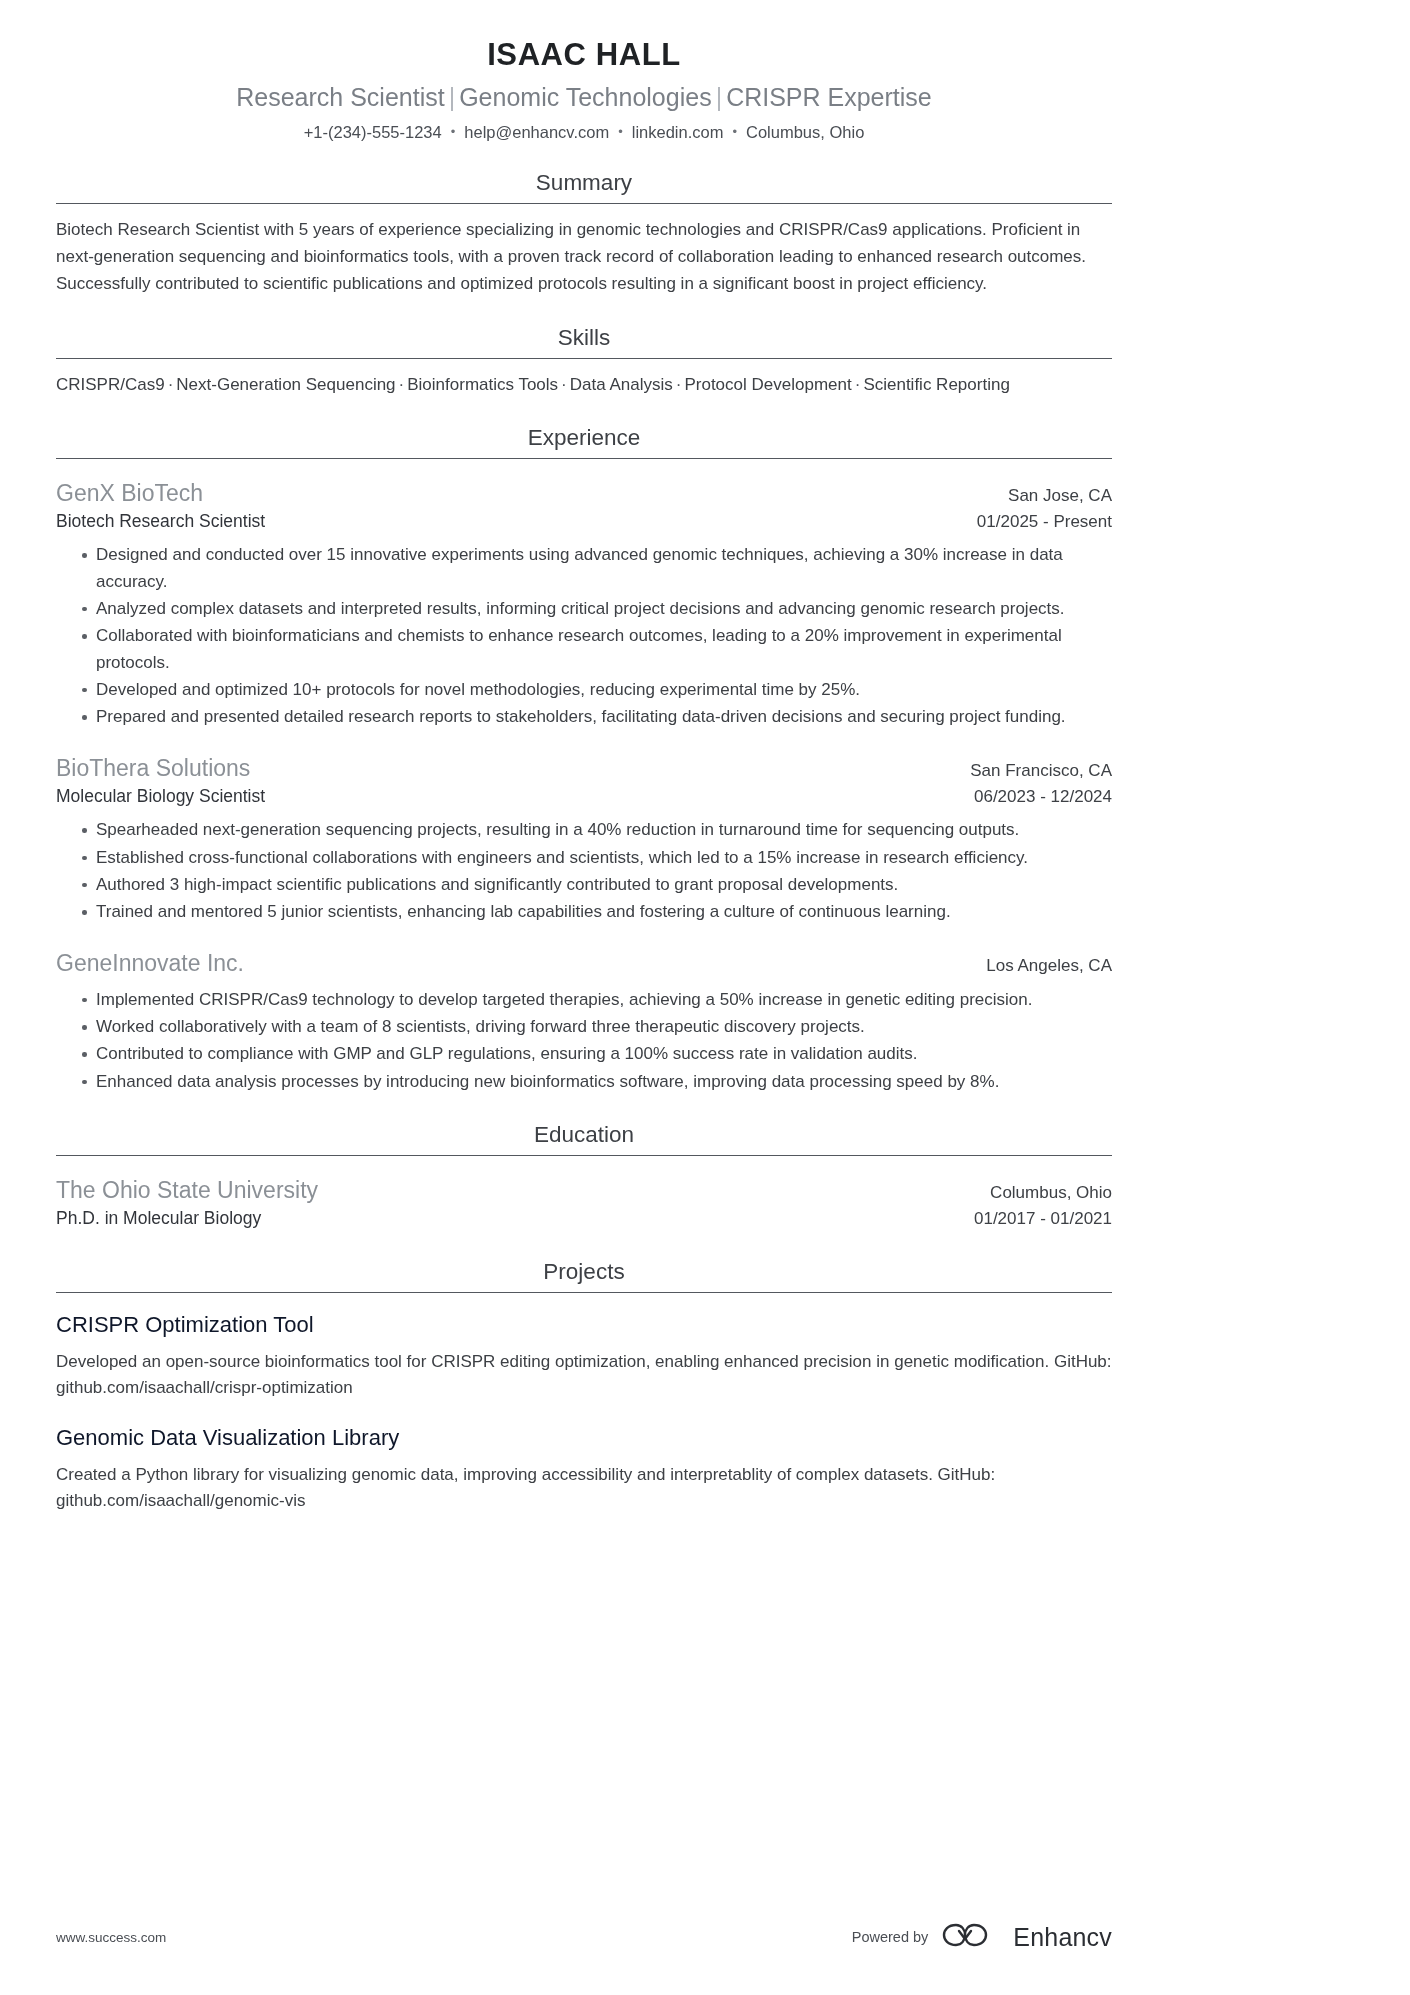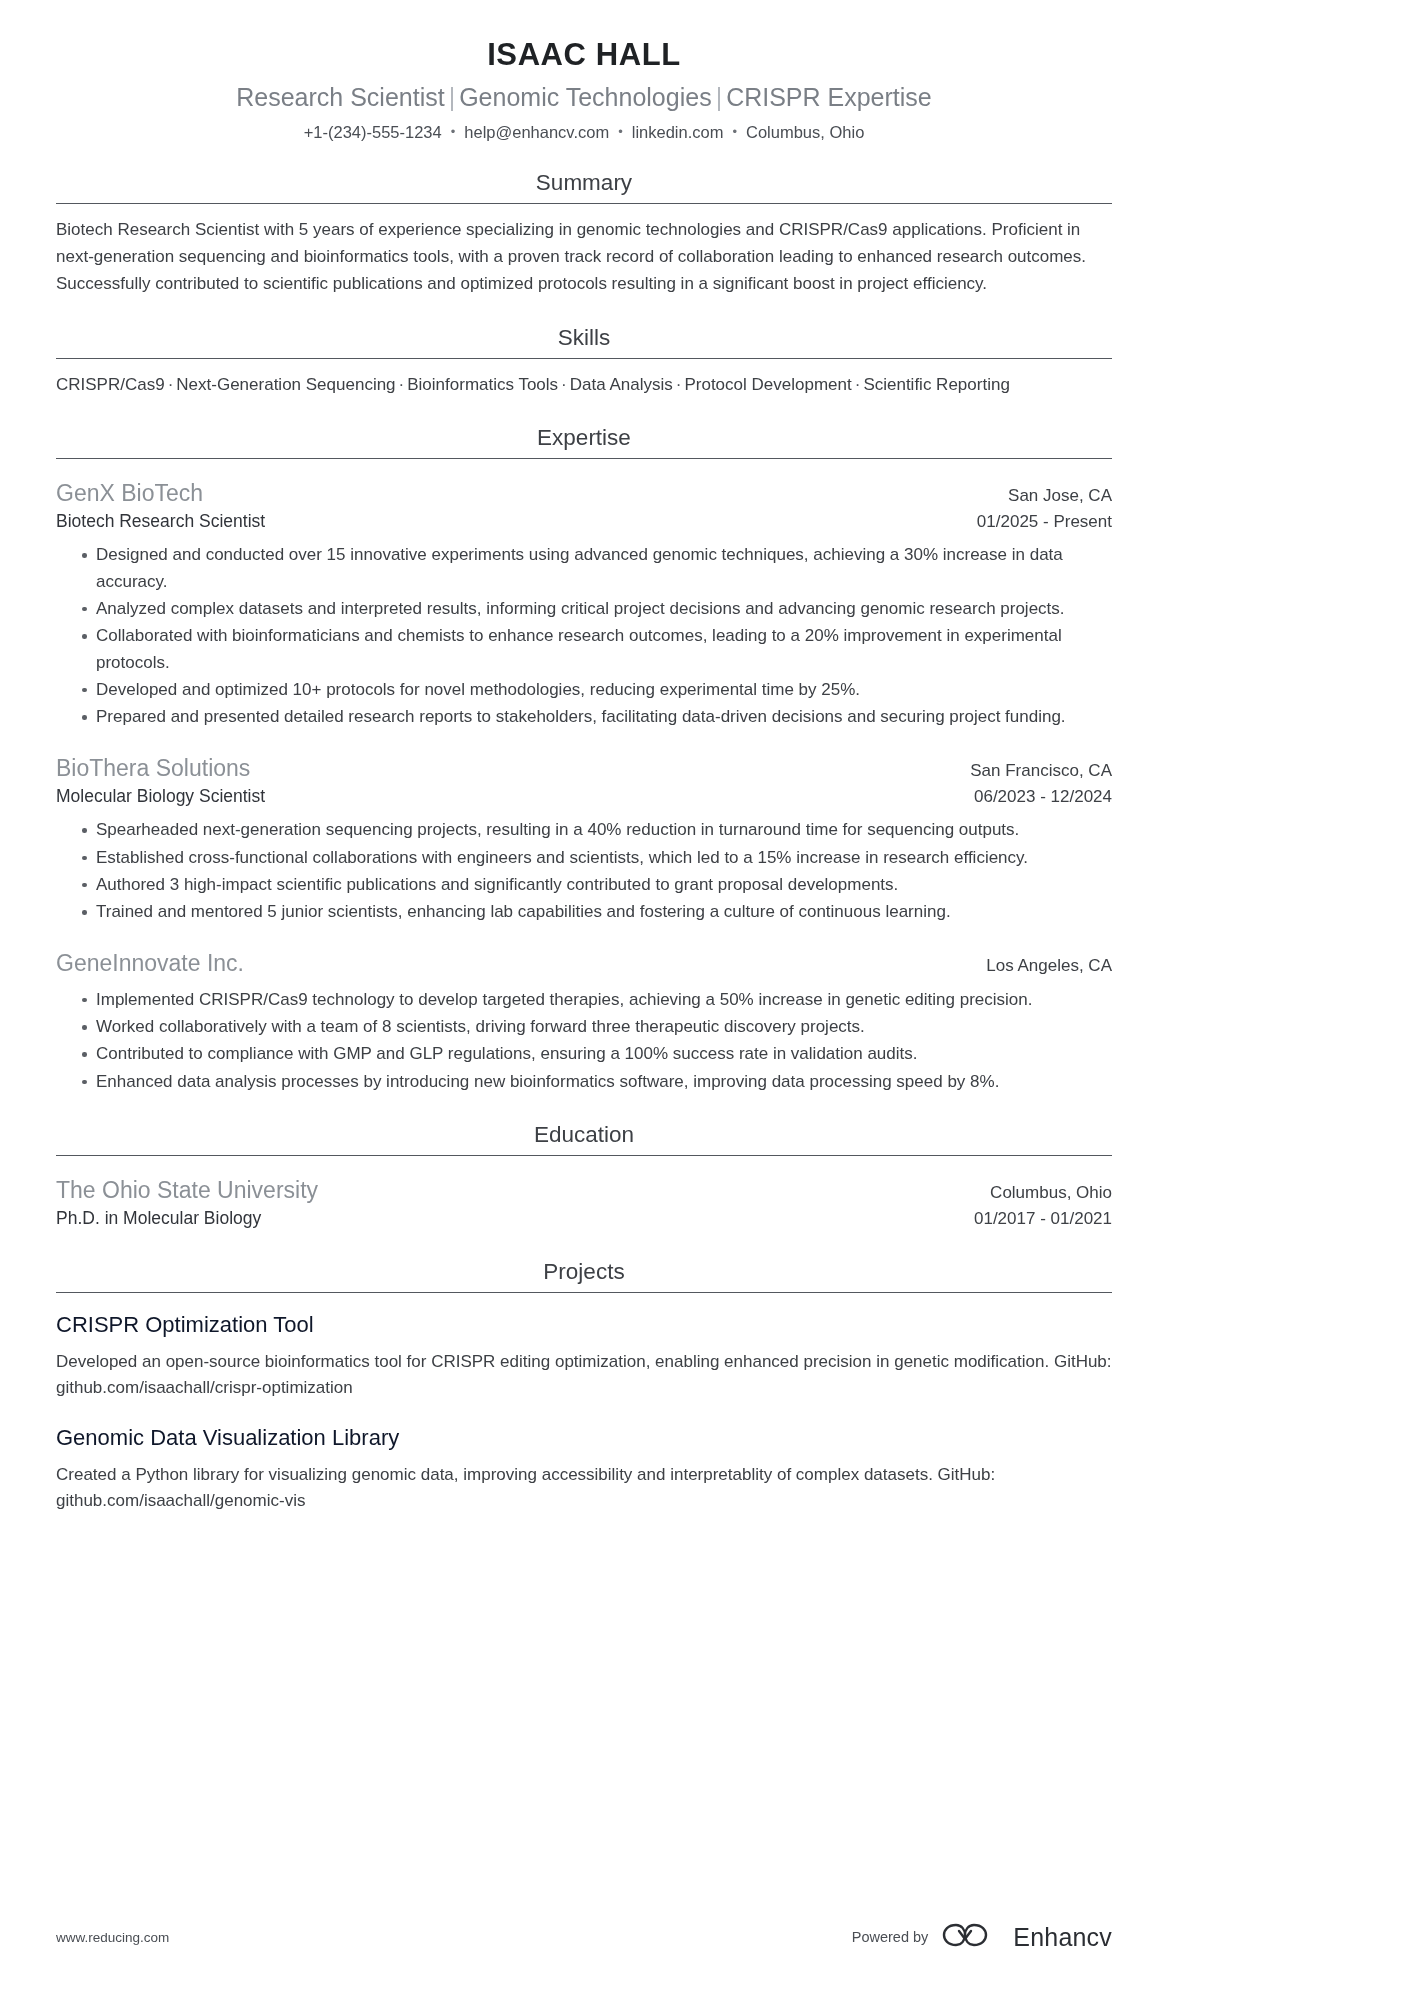--- a/index.html
+++ b/index.html
@@ -214,21 +214,21 @@
 
   <div class="section">
     <div class="section-title">Skills</div>
     <div class="rule"></div>
     <div class="section-body">
       <div class="skills-line" id="skills-line"><span>CRISPR/Cas9</span><span class="sdot">·</span><span>Next-Generation Sequencing</span><span class="sdot">·</span><span>Bioinformatics Tools</span><span class="sdot">·</span><span>Data Analysis</span><span class="sdot">·</span><span>Protocol Development</span><span class="sdot">·</span><span>Scientific Reporting</span></div>
     </div>
   </div>
 
   <div class="section">
-    <div class="section-title">Expertise</div>
+    <div class="section-title">Experience</div>
     <div class="rule"></div>
     <div class="section-body" id="experience-body">
         <div class="entry">
           <div class="entry-row">
             <div class="org">GenX BioTech</div>
             <div class="org-right">San Jose, CA</div>
           </div>
           <div class="entry-row">
             <div class="role">Biotech Research Scientist</div>
             <div class="role-right">01/2025 - Present</div>
@@ -298,21 +298,21 @@
           <div class="project-desc">Developed an open-source bioinformatics tool for CRISPR editing optimization, enabling enhanced precision in genetic modification. GitHub: github.com/isaachall/crispr-optimization</div>
         </div>
         <div class="project">
           <div class="project-title">Genomic Data Visualization Library</div>
           <div class="project-desc">Created a Python library for visualizing genomic data, improving accessibility and interpretablity of complex datasets. GitHub: github.com/isaachall/genomic-vis</div>
         </div>
       </div>
   </div>
 
   <div class="footer">
-    <div class="footer-url">www.reducing.com</div>
+    <div class="footer-url">www.success.com</div>
     <div class="footer-brand">
       <span class="powered-by">Powered by</span>
       <span class="brand-lockup">
         <span>
           <svg width="46" height="28" viewBox="0 0 46 28" aria-hidden="true">
             <path d="M14 4 C6 4, 2 9, 2 14 C2 19, 6 24, 14 24 C20 24, 23 19, 23 14 C23 9, 20 4, 14 4 Z" fill="none" stroke="#2b2e33" stroke-width="2.4"></path>
             <path d="M32 4 C40 4, 44 9, 44 14 C44 19, 40 24, 32 24 C26 24, 23 19, 23 14 C23 9, 26 4, 32 4 Z" fill="none" stroke="#2b2e33" stroke-width="2.4"></path>
             <path d="M17 10 L23 18 L29 10" fill="none" stroke="#2b2e33" stroke-width="2.4" stroke-linecap="round" stroke-linejoin="round"></path>
           </svg>
         </span>

